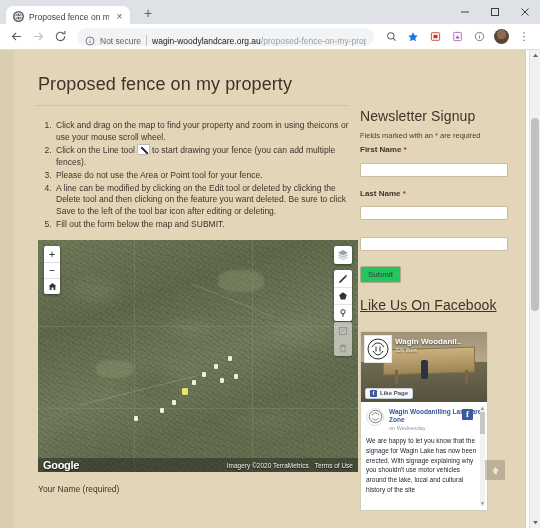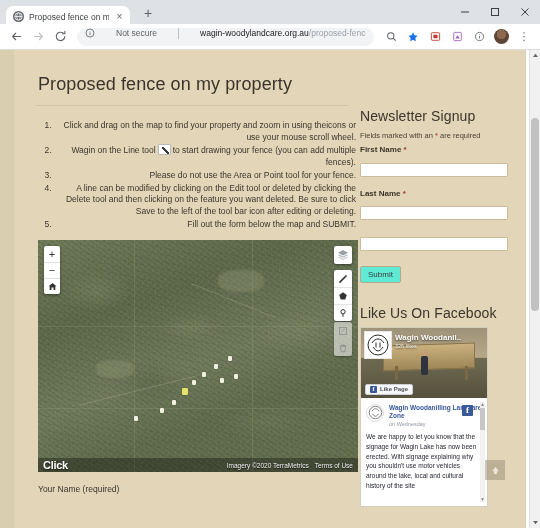--- a/index.html
+++ b/index.html
@@ -56,21 +56,21 @@
     height: 26px; background: #fff; display: flex; align-items: center;
     padding: 0 6px; gap: 2px; border-bottom: 1px solid #dadce0;
   }
   .tbtn {
     width: 20px; height: 20px; display: flex; align-items: center;
     justify-content: center; color: #5f6368; cursor: pointer; flex: 0 0 auto;
   }
   .tbtn svg { display: block; }
   .omnibox {
     flex: 1 1 auto; height: 18px; background: #f1f3f4; border-radius: 9px;
-    display: flex; align-items: flex-start; padding: 0 8px; gap: 21px;
+    display: flex; align-items: flex-end; padding: 0 8px; gap: 5px;
     margin: 0 5px; overflow: hidden; cursor: text;
   }
   .omni-lock { width: 10px; height: 10px; flex:0 0 auto; color:#5f6368; }
   .omni-lock svg { display:block; }
   .omni-notsecure { font-size: 8.5px; color: #5f6368; white-space: nowrap; }
   .omni-sep { width:1px; height:11px; background:#bdc1c6; flex:0 0 auto; }
   .omni-url { font-size: 8.5px; color: #9aa0a6; white-space: nowrap; overflow: hidden; }
   .omni-url b { color: #202124; font-weight: 400; }
   .avatar {
     width: 15px; height: 15px; border-radius: 50%;
@@ -93,21 +93,21 @@
   h1.page-title {
     font-size: 18px; font-weight: 400; color: #3b342b;
     padding: 24px 0 10px 12px; letter-spacing: .1px;
   }
   .title-rule { height: 1px; background: #d2c3a1; margin: 0 8px 14px 10px; }
 
   .instructions-label { font-size: 8.5px; color: #4a4033; margin: 0 0 6px 12px; }
   ol.instructions { margin: 0 0 0 28px; padding: 0; }
   ol.instructions li {
     font-size: 8.5px; color: #3b342b; line-height: 1.38;
-    margin-bottom: 1px; padding-left: 2px; text-align: right;
+    margin-bottom: 1px; padding-left: 2px;
   }
   .sub-line { font-size: 8.5px; color: #3b342b; line-height:1.38; margin: 1px 0 1px 0; }
   .inline-tool {
     display: inline-block; width: 13px; height: 11px; vertical-align: -2px;
     background: #fff; border: 1px solid #b9b9b9; border-radius: 1px;
     position: relative; margin: 0 2px;
   }
   .inline-tool::after {
     content: ""; position: absolute; left: 3px; top: 2px;
     width: 7px; height: 7px;
@@ -214,23 +214,23 @@
   .f-label {
     font-size: 8px; font-weight: 700; color: #3b342b; display: block; margin-bottom: 4px;
   }
   .f-label .star { color: #9d2f2f; font-weight: 700; }
   .f-input {
     width: 148px; height: 14px; background: #fff; border: 1px solid #cbbb9c;
     border-radius: 1px; margin-bottom: 12px; font-size: 8px; padding: 0 3px;
     color: #222; font-family: "Liberation Sans", sans-serif;
   }
   .submit-btn {
-    background: #5eead4; border: 1px solid #b3a98f; border-radius: 2px;
+    background: #22c55e; border: 1px solid #b3a98f; border-radius: 2px;
     font-size: 8px; color: #3b3b3b; padding: 3px 7px; cursor: pointer;
-    font-family: "Liberation Sans", sans-serif; margin-bottom: 22px;
+    font-family: "Liberation Sans", sans-serif; margin-bottom: 14px;
   }
 
   
   .fb-card { width: 128px; border: 1px solid #d3cdbc; background: #fff; }
   .fb-cover {
     height: 70px; position: relative; overflow: hidden;
     background: linear-gradient(180deg, #9e9279 0%, #b7a988 42%, #6e6a52 43%, #55513e 100%);
   }
   .fb-cover .sign {
     position: absolute; left: 22px; top: 16px; width: 92px; height: 26px;
@@ -427,21 +427,21 @@
     <div class="page-wrap">
 
       <div class="content-col">
         <h1 class="page-title">Proposed fence on my property</h1>
         <div class="title-rule"></div>
 
 
         <ol class="instructions">
           <li>Click and drag on the map to find your property and zoom in using theicons or use your mouse scroll wheel.</li>
           <li>
-            <span>Wagin on the Line tool</span><span class="inline-tool"></span><span>to start drawing your fence (you can add multiple fences).</span>
+            <span>Click on the Line tool</span><span class="inline-tool"></span><span>to start drawing your fence (you can add multiple fences).</span>
           </li>
           <li>Please do not use the Area or Point tool for your fence.</li>
           <li>A line can be modified by clicking on the Edit tool or deleted by clicking the Delete tool and then clicking on the feature you want deleted. Be sure to click Save to the left of the tool bar icon after editing or deleting.</li>
           <li>Fill out the form below the map and SUBMIT.</li>
         </ol>
 
         <div class="map">
           <div class="map-sat"></div>
           <div class="map-noise"></div>
 
@@ -511,21 +511,21 @@
                 </svg>
             </div>
             <div class="tool">
               <svg width="10" height="10" viewBox="0 0 16 16" fill="none" stroke="#555" stroke-width="1.3">
                   <path d="M4 5h8l-.8 9H4.8zM6 5V3h4v2M2.6 5h10.8"></path>
                 </svg>
             </div>
           </div>
 
           <div class="map-footer">
-            <div class="gm-logo">Click</div>
+            <div class="gm-logo">Google</div>
             <div class="map-attrib">
               <span>Imagery ©2020 TerraMetrics</span>
               <span>Terms of Use</span>
             </div>
           </div>
         </div>
 
         <div class="form-block">
           <label class="form-label">Your Name (required)</label>
 
@@ -539,21 +539,21 @@
         <label class="f-label"><span>First Name</span> <span class="star">*</span></label>
         <input class="f-input" type="text" value="" style="">
 
         <label class="f-label"><span>Last Name</span> <span class="star">*</span></label>
         <input class="f-input" type="text" value="" style="">
 
         <input class="f-input" type="text" value="" style="">
 
         <button class="submit-btn">Submit</button>
 
-        <div class="side-h" style="margin-bottom:6px;">Like Us On Facebook</div>
+        <div class="side-h" style="margin-bottom:18px;text-decoration:underline;">Like Us On Facebook</div>
 
         <div class="fb-card">
           <div class="fb-cover">
             <div class="sign"></div>
             <div class="post1"></div>
             <div class="post2"></div>
             <div class="person"></div>
             <div class="fb-pp">
               <svg width="24" height="24" viewBox="0 0 24 24" fill="none" stroke="#2b2b2b" stroke-width="1">
                   <circle cx="12" cy="12" r="10"></circle>

